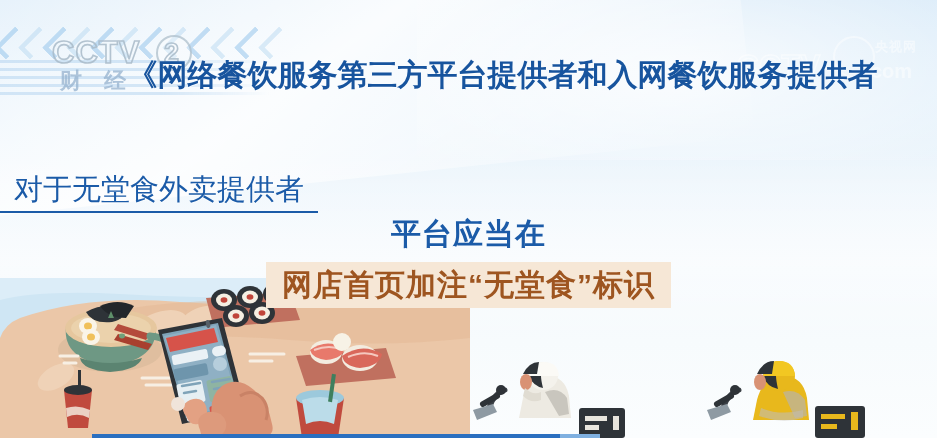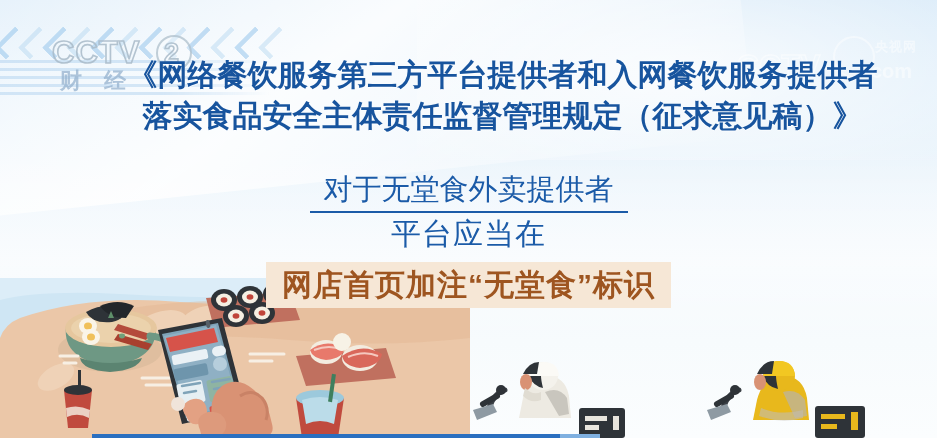--- a/index.html
+++ b/index.html
@@ -148,41 +148,41 @@
     line-height:41px;
     letter-spacing:0px;
     text-shadow:0 1px 0 rgba(255,255,255,.65);
     padding-left:32px;
   }
   .headline .l1 { display:block; padding-left:36px; }
   .headline .l2 { display:block; padding-left:36px; }
   
   .sub1-wrap {
     position:absolute; left:0; top:172px;
-    width:937px; text-align:center;
+    width:937px; 
   }
   .sub1 {
     display:inline-block;
     color:#1B5BA8;
     font-size:29px;
     line-height:34px;
     font-weight:500;
     padding:0 14px 5px 14px;
     border-bottom:2.5px solid #1B5BA8;
     text-shadow:0 1px 0 rgba(255,255,255,.6);
   }
   .sub2-wrap {
     position:absolute; left:0; top:215px;
     width:937px; text-align:center;
   }
   .sub2 {
     display:inline-block;
     color:#1B5BA8;
     font-size:30px;
-    font-weight:normal;
+    font-weight:bold;
     line-height:38px;
     letter-spacing:1px;
     text-shadow:0 1px 0 rgba(255,255,255,.6);
     text-align:right;
   }
   
   .hl-wrap {
     position:absolute; left:0; top:262px;
     width:937px; text-align:center;
     z-index:6;
@@ -257,21 +257,20 @@
 
   <div class="wm">
     <div class="wm-cctv">CCTV</div>
     <div class="wm-ring"></div>
     <div class="wm-cn">央视网</div>
     <div class="wm-com">com</div>
   </div>
 
   <div class="headline">
     <span class="l1">《网络餐饮服务第三方平台提供者和入网餐饮服务提供者</span>
-    <span class="l2">落实食品安全主体责任监督管理规定（征求意见稿）》</span>
   </div>
 
   <div class="sub1-wrap">
     <span class="sub1">对于无堂食外卖提供者</span>
   </div>
   <div class="sub2-wrap">
     <span class="sub2">平台应当在</span>
   </div>
 
   <div class="hl-wrap">

